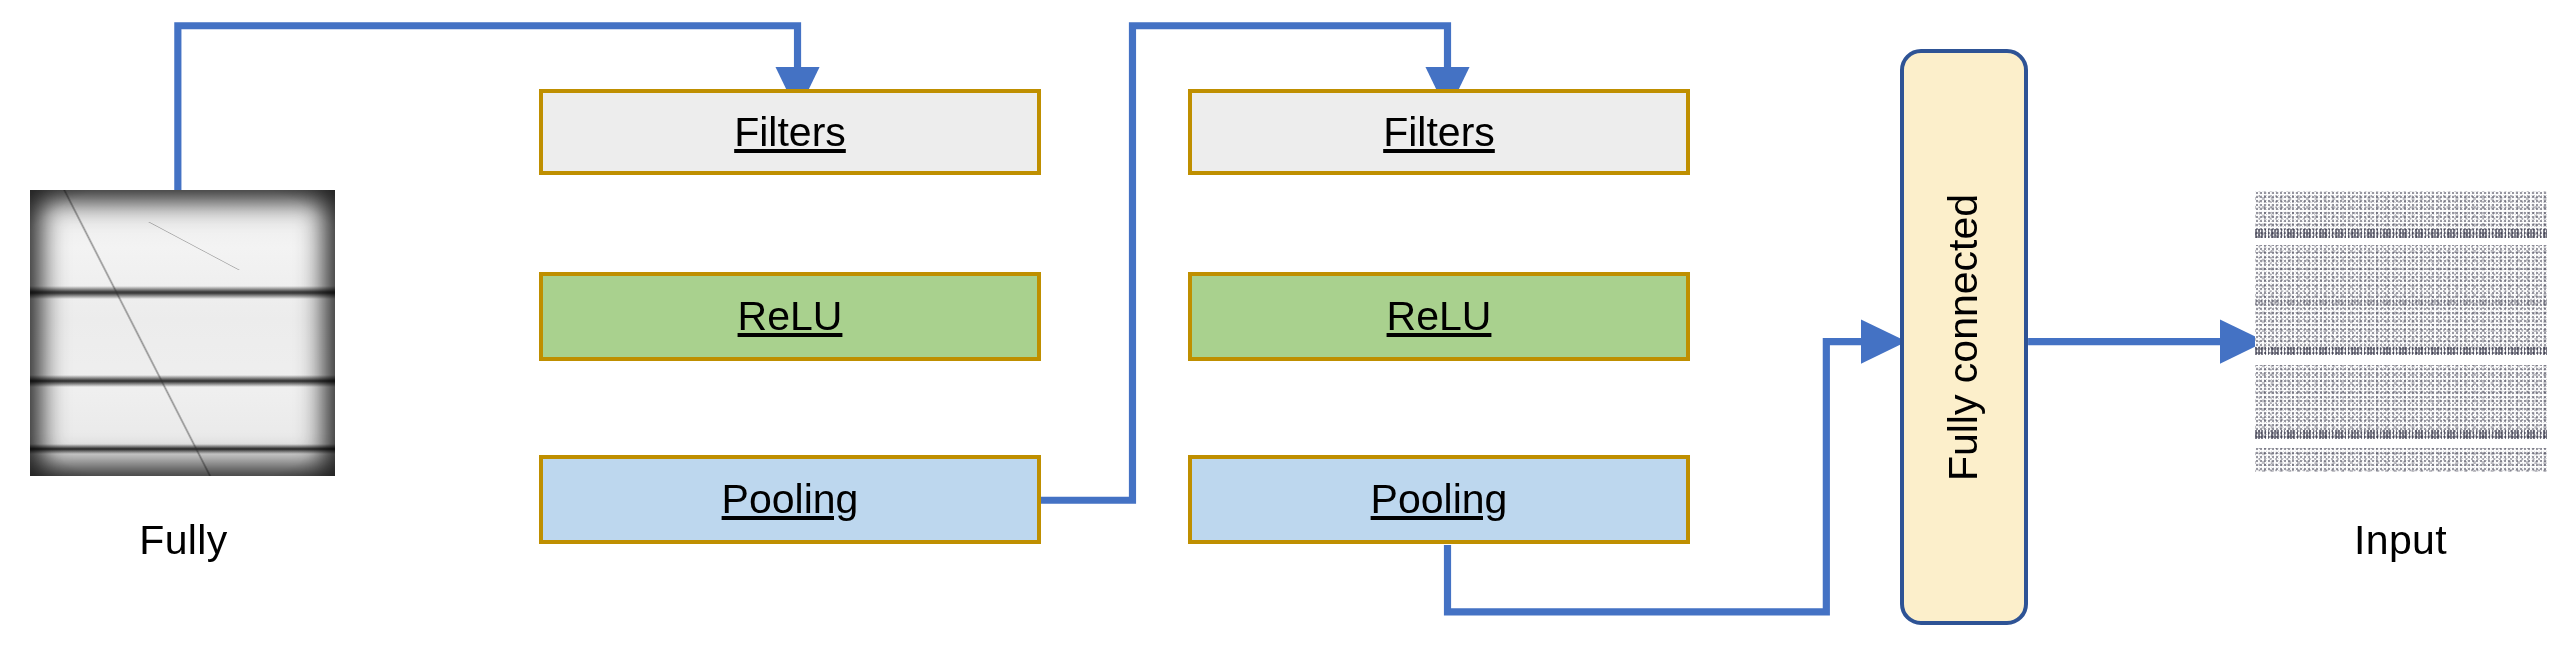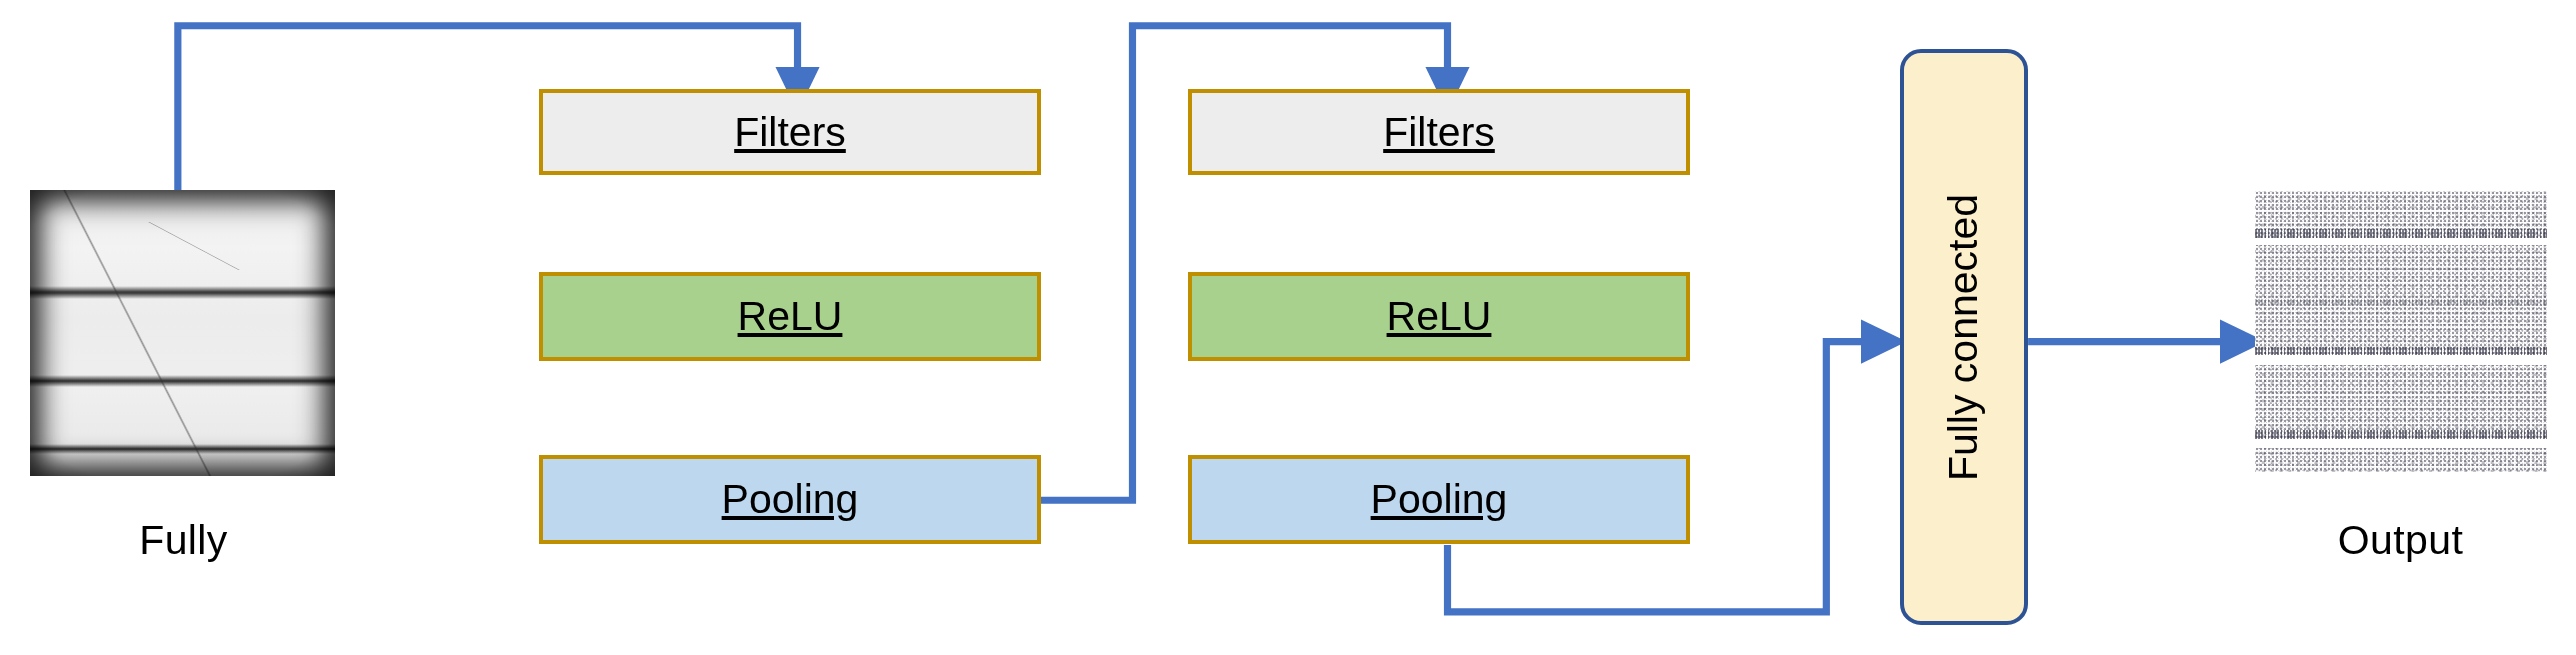--- a/index.html
+++ b/index.html
@@ -128,16 +128,16 @@
   <div class="imgpanel" id="output-image">
     <div class="noise"></div>
     <div class="band b1"></div>
     <div class="gap  g1"></div>
     <div class="band b2"></div>
     <div class="band b3"></div>
     <div class="gap  g2"></div>
     <div class="band b4"></div>
     <div class="gap  g3"></div>
   </div>
-  <div class="caption" id="output-caption">Output</div>
+  <div class="caption" id="output-caption">Input</div>
 
 </div>
 
 
 </body></html>

